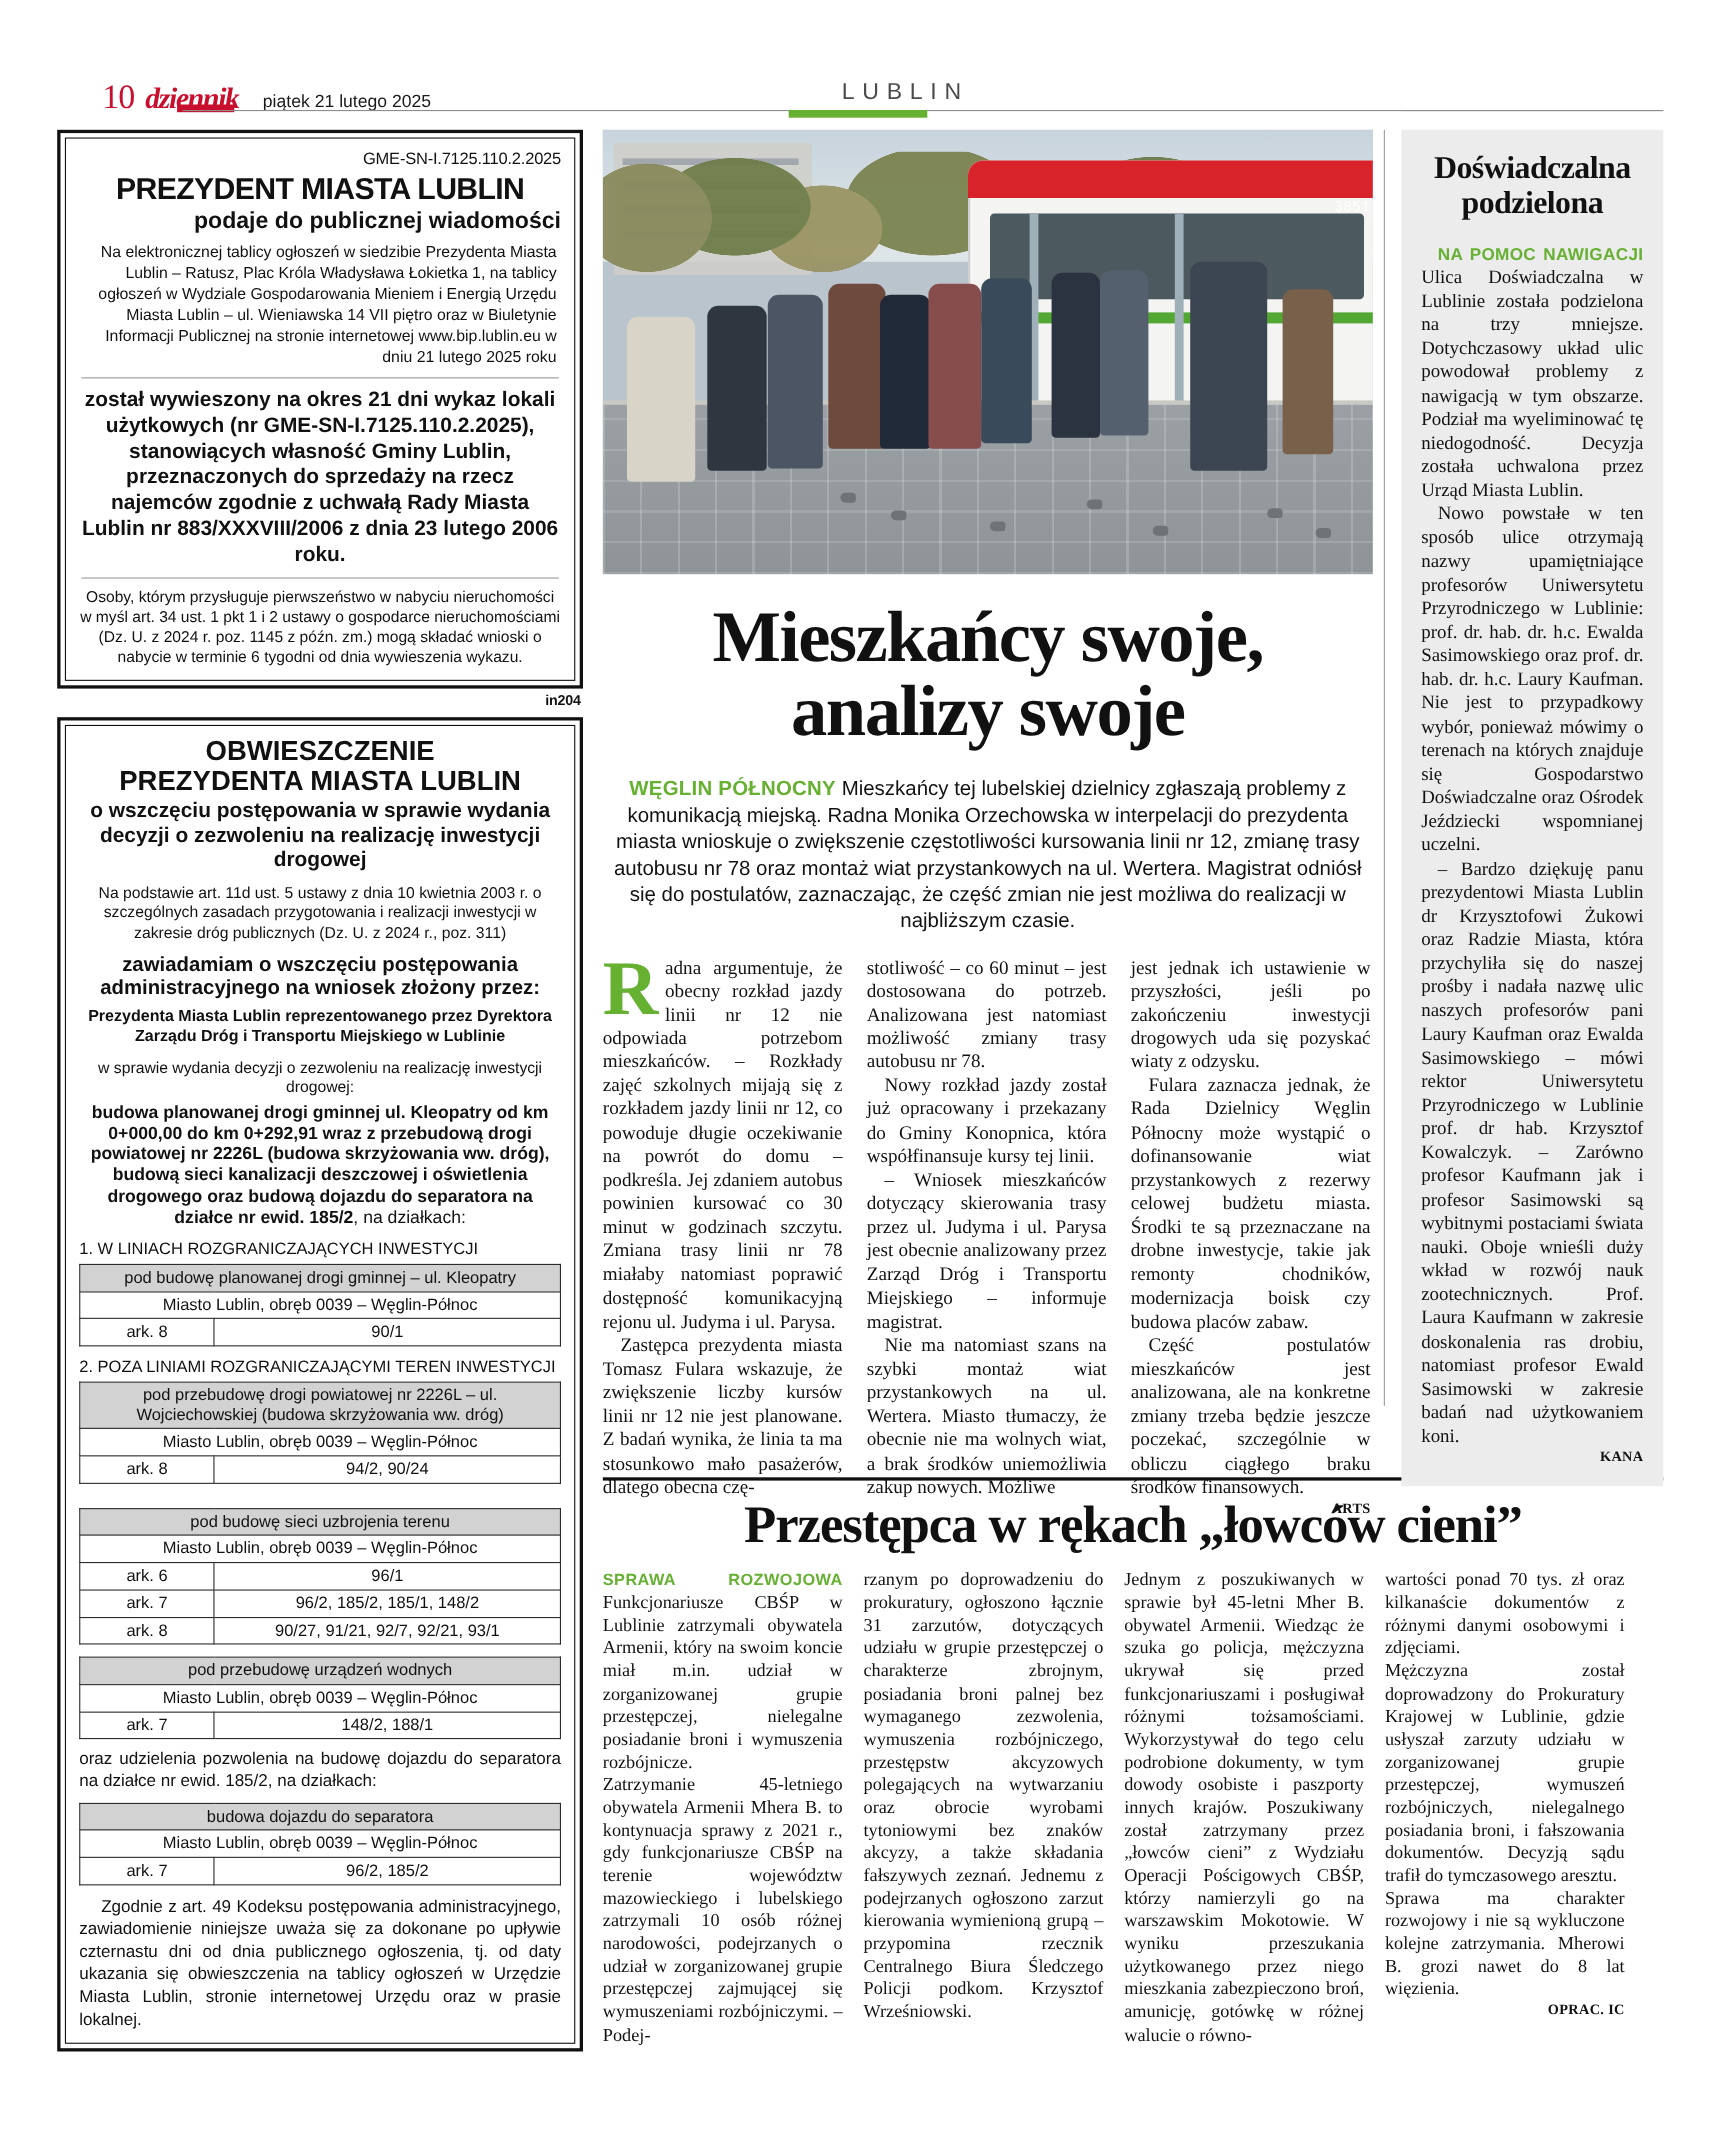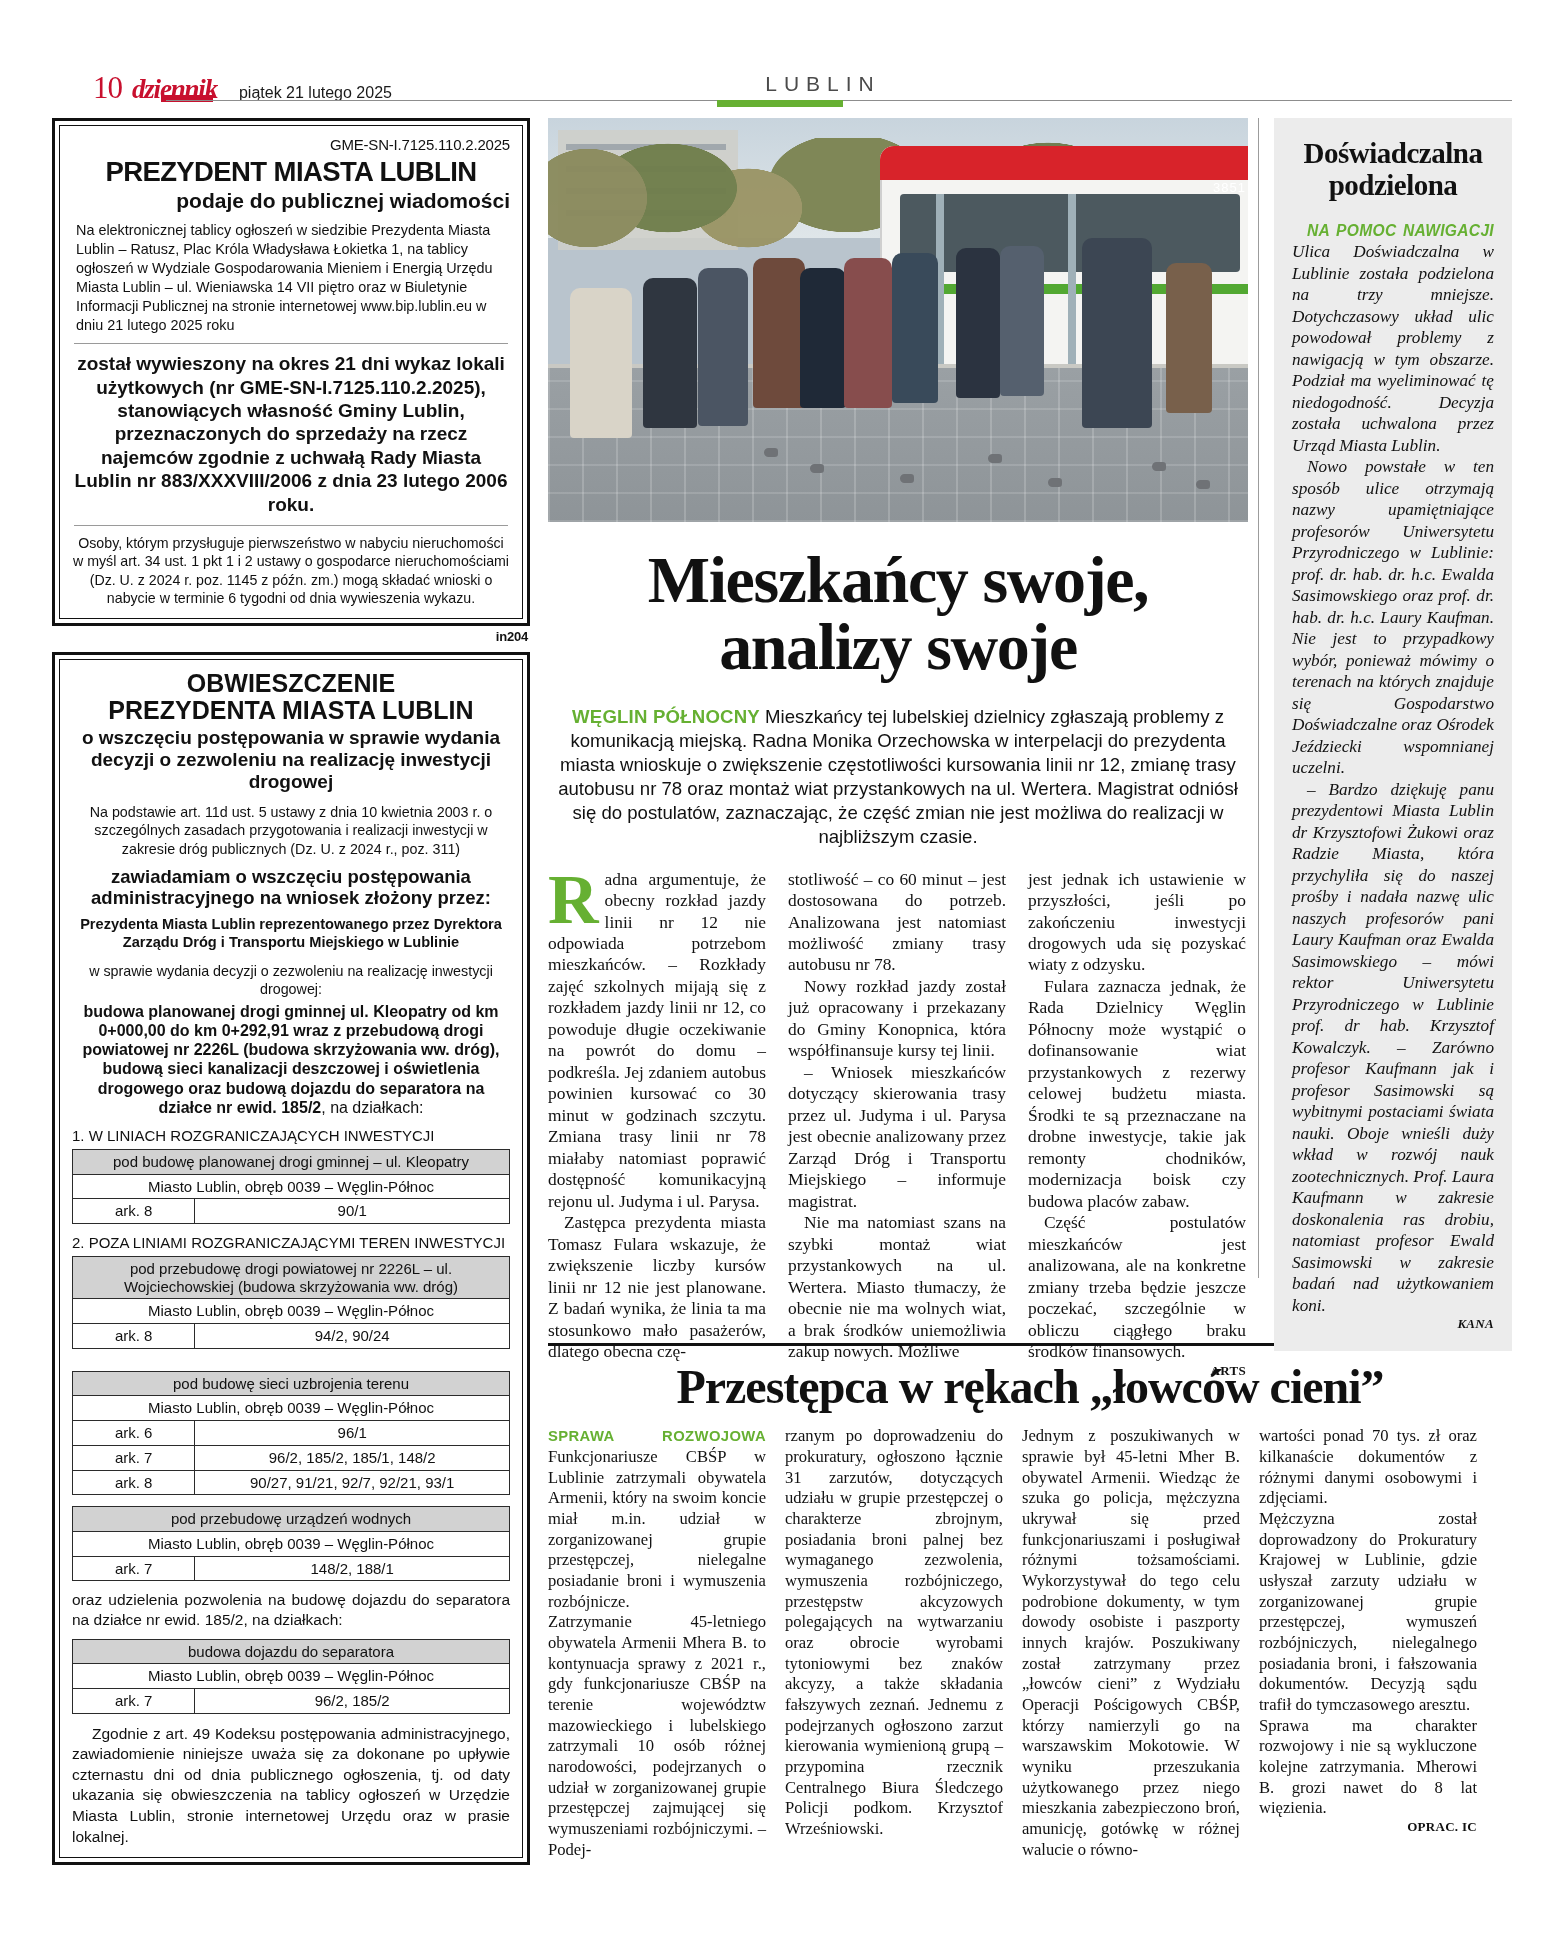--- a/index.html
+++ b/index.html
@@ -30,21 +30,21 @@
   .col-left  { position:absolute; left:52px;  top:118px; width:478px; }
   .col-mid   { position:absolute; left:548px; top:118px; width:700px; }
   .col-right { position:absolute; left:1274px;top:118px; width:238px; }
 
   
   .adbox { border:3px solid #111; padding:4px; background:#fff; }
   .adbox-inner { border:1px solid #111; padding:10px 12px 10px 12px; }
   .ad-ref { text-align:right; font-size:15px; margin:0 0 4px 0; letter-spacing:-0.2px;}
   .ad-h1 { text-align:center; font-weight:bold; font-size:27.5px; letter-spacing:-0.6px; margin:0 0 3px 0; line-height:1.06; }
   .ad-h2 { text-align:right; font-weight:bold; font-size:21px; margin:0 0 9px 0; line-height:1.1;}
-  .ad-p  { text-align:left; font-size:14.4px; line-height:1.31; margin:4px; }
+  .ad-p  { text-align:right; font-size:14.4px; line-height:1.31; margin:4px; }
   .ad-sep { border:0; border-top:1px solid #9a9a9a; margin:9px 2px 8px 2px; }
   .ad-strong { text-align:center; font-weight:bold; font-size:19px; line-height:1.23; margin:0; }
   .ad-note { text-align:center; font-size:14.2px; line-height:1.3; margin:0; }
   .ad-sig { text-align:right; font-weight:bold; font-size:13px; margin:3px 2px 0 0; letter-spacing:-0.2px;}
 
   .ad2-h1 { text-align:center; font-weight:bold; font-size:25px; margin:0; line-height:1.1;}
   .ad2-h2 { text-align:center; font-weight:bold; font-size:19px; margin:2px 0 0 0; line-height:1.16;}
   .ad2-lead { text-align:center; font-size:14.3px; line-height:1.3; margin:10px 0 0 0;}
   .ad2-bold { text-align:center; font-weight:bold; font-size:18.5px; line-height:1.17; margin:7px 0 0 0;}
   .ad2-bold2 { text-align:center; font-weight:bold; font-size:14.6px; line-height:1.23; margin:7px 0 0 0;}
@@ -115,21 +115,21 @@
   .art2-col { width:218px; font-family:"Liberation Serif", serif; font-size:16.6px; line-height:1.245; text-align:justify;}
   .art2-col p { margin:0; text-indent:0;}
   .art2-col .kicker2 { color:#66b032; font-weight:bold; font-family:"Liberation Sans", sans-serif; font-size:14.8px; letter-spacing:0.4px;}
   .byline2 { text-align:right; font-weight:bold; font-size:13px; margin-top:10px; letter-spacing:0.3px;}
 
   
   .side { background:#ececec; padding:20px 18px 18px 18px; }
   .side-title { font-family:"Liberation Serif", serif; font-weight:bold; font-size:29px; line-height:1.1;
       text-align:center; margin:0 0 18px 0; letter-spacing:-0.5px;}
   .side-body { font-family:"Liberation Serif", serif; font-size:17.2px; line-height:1.25; text-align:justify;}
-  .side-body p { margin:0; text-indent:15px;font-style:italic;}
+  .side-body p { margin:0; text-indent:15px;}
   .side-body p.first { text-indent:15px; }
   .side-kicker { color:#66b032; font-weight:bold; font-family:"Liberation Sans", sans-serif; font-size:15.6px; letter-spacing:0.3px;}
   .side-byline { text-align:right; font-weight:bold; font-size:13px; margin-top:12px; letter-spacing:0.3px;}
   .vsep { position:absolute; left:1258px; top:118px; width:1px; height:1160px; background:#9c9c9c; }
   .hsep-right { position:absolute; left:1274px; top:100px; width:238px; height:1px; background:#8d8d8d;}
 </style>
 </head>
 <body>
 
 <div class="page">

